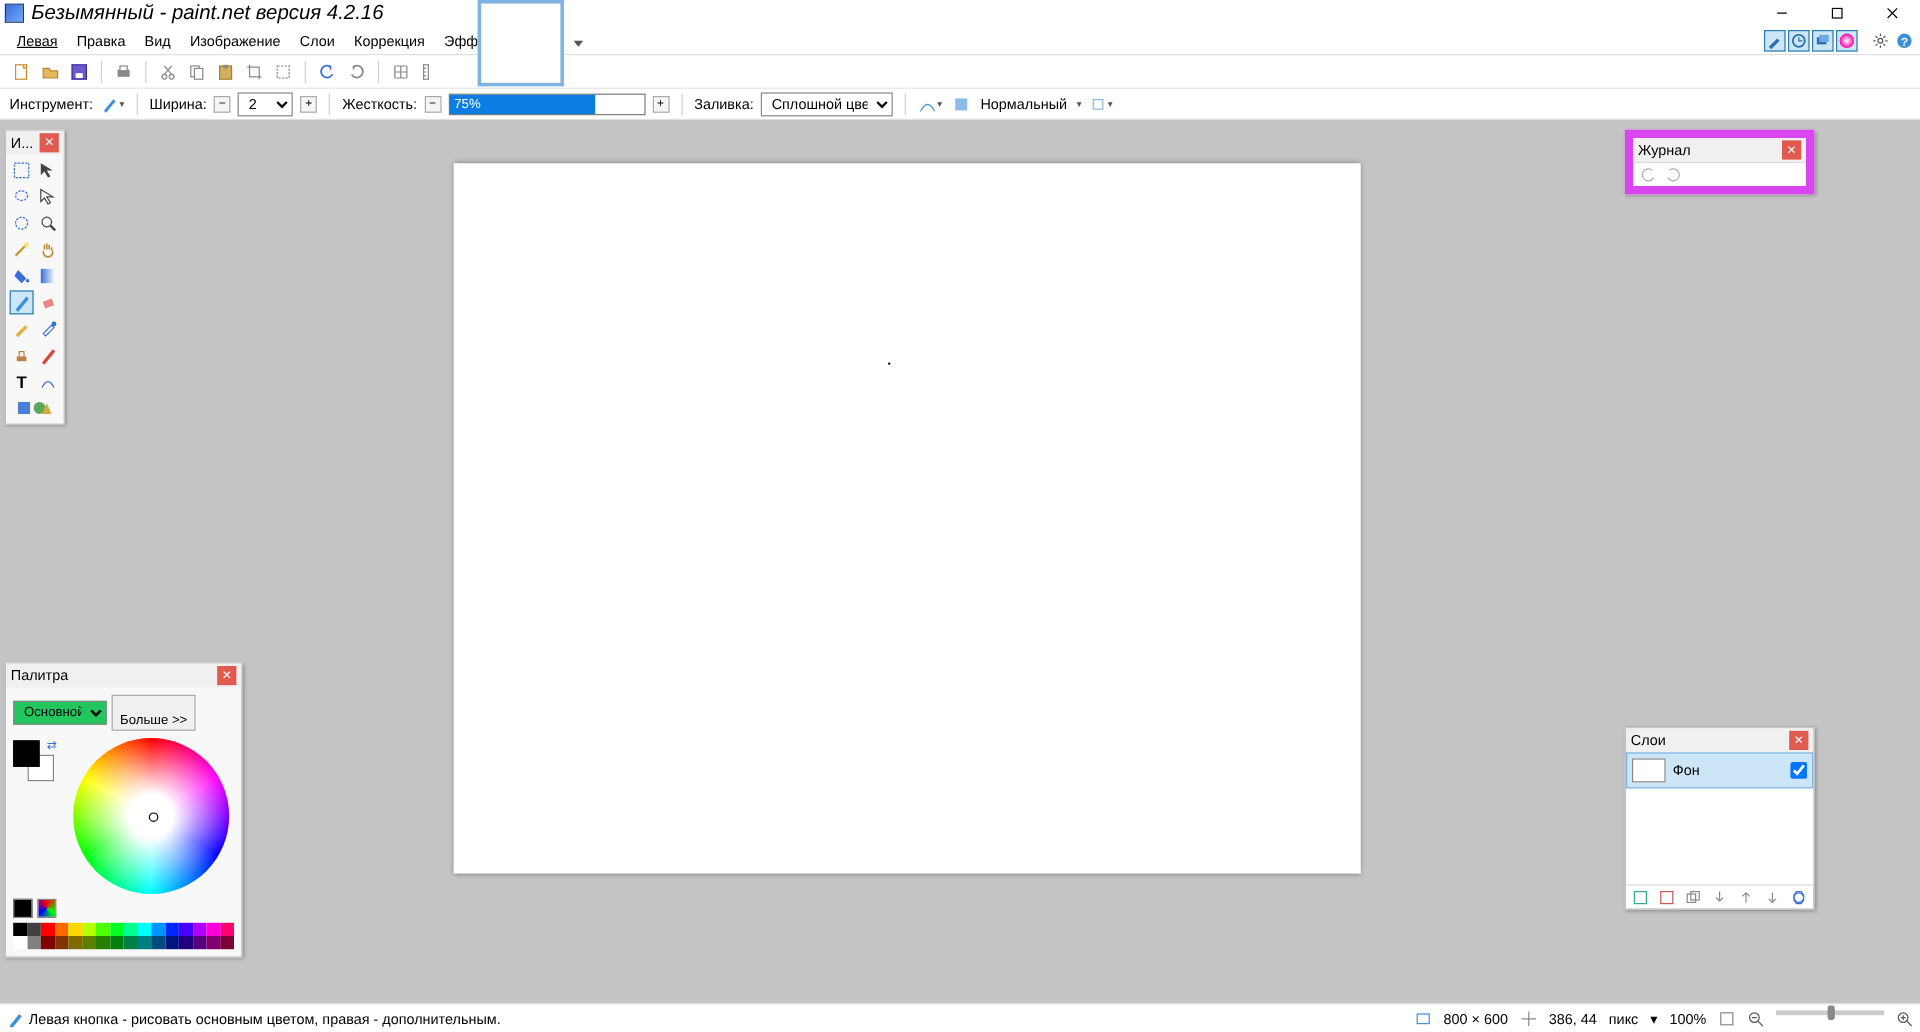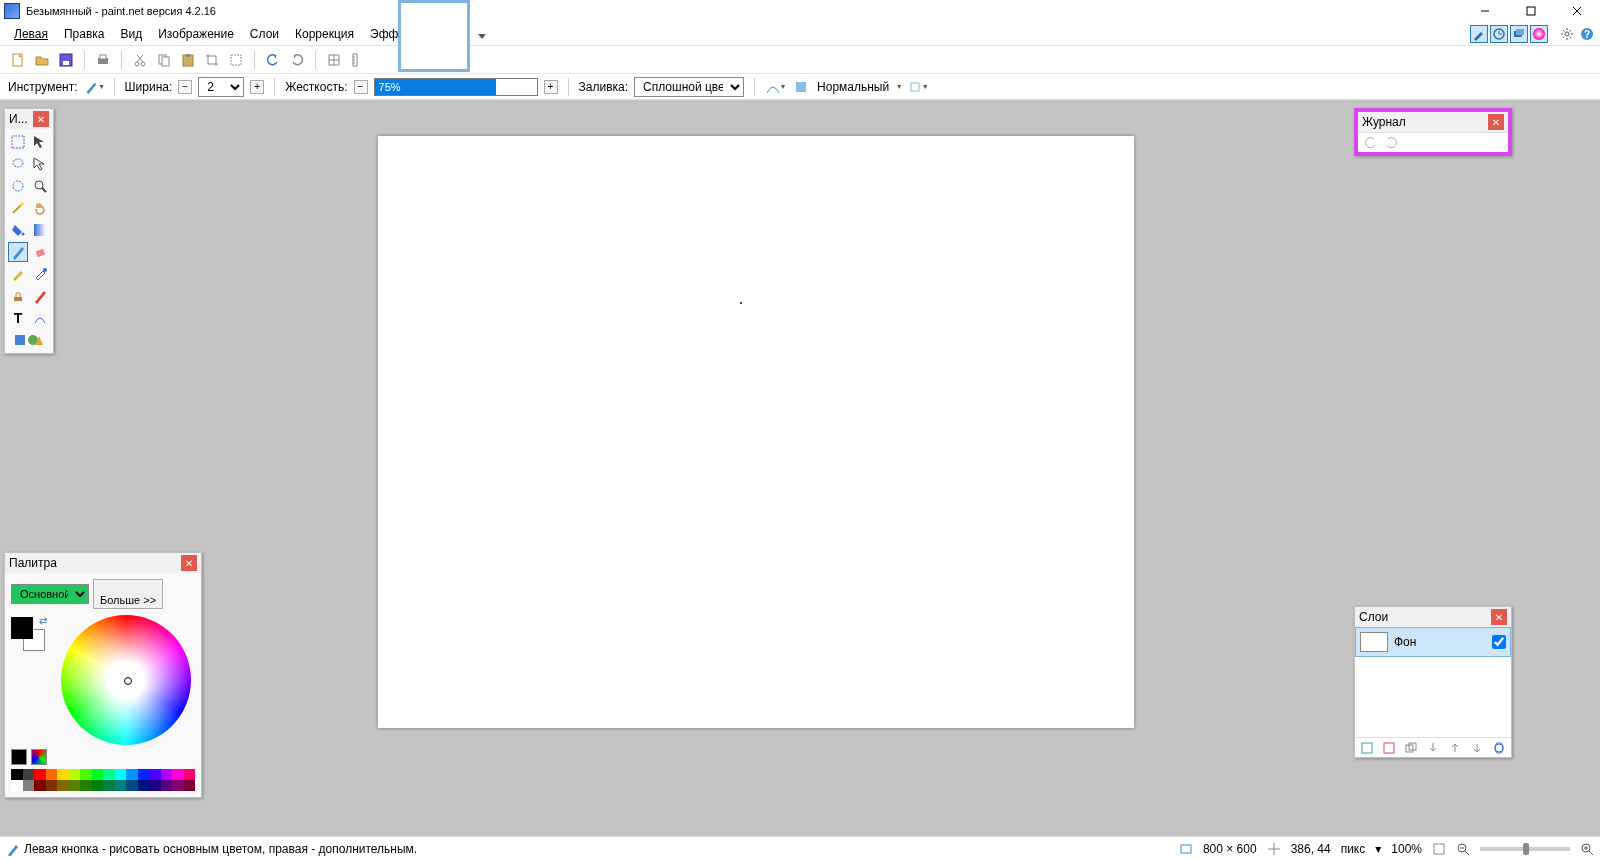--- a/index.html
+++ b/index.html
@@ -2,21 +2,21 @@
 <html><head>
 <meta charset="utf-8">
 <style>
 * { box-sizing: border-box; margin: 0; padding: 0; font-family: "Segoe UI", Tahoma, sans-serif; }
 html, body { width: 1600px; height: 860px; overflow: hidden; background: #fff; }
 body { position: relative; font-size: 12px; color: #000; }
 
 
 .titlebar { height: 22px; display: flex; align-items: center; padding-left: 4px; background: #fff; }
 .titlebar .app-icon { width: 16px; height: 16px; margin-right: 6px; background: linear-gradient(135deg,#3a6fd8,#6fa8ff); border:1px solid #1a3a7a; }
-.titlebar .title { flex: 1; font-size: 11px; }
+.titlebar .title { flex: 1; font-size: 17px; font-style: italic; }
 .titlebar .win-controls { display: flex; }
 .titlebar .win-btn { width: 46px; height: 22px; display:flex; align-items:center; justify-content:center; }
 .titlebar .win-btn svg { width:10px; height:10px; }
 
 
 .menubar { height: 24px; display: flex; align-items: center; padding-left: 6px; border-bottom: 1px solid #e0e0e0; position: relative; }
 .menu-item { padding: 4px 8px; font-size: 12px; }
 .menu-item .underline { text-decoration: underline; }
 .menubar .right-icons { position:absolute; right:4px; display:flex; gap:2px; align-items:center; }
 .ricon { width:18px; height:18px; display:flex; align-items:center; justify-content:center; border:1px solid transparent; }
@@ -68,39 +68,39 @@
 .swap-arrow { position:absolute; left:28px; top:0; font-size:10px; color:#3a6fd8; }
 .color-wheel { position:absolute; left:50px; top:0; width:130px; height:130px; border-radius:50%; background:conic-gradient(red,magenta,blue,cyan,lime,yellow,red); }
 .color-wheel::after { content:""; position:absolute; inset:0; border-radius:50%; background:radial-gradient(circle,#fff 20%,transparent 70%); }
 .wheel-cursor { position:absolute; left:113px; top:62px; width:8px; height:8px; border:1px solid #000; border-radius:50%; }
 .extra-sw-row { display:flex; gap:4px; margin-top:4px; align-items:center; }
 .mini-sw { width:16px; height:16px; border:1px solid #888; }
 .palette-strip { display:grid; grid-template-columns:repeat(16,1fr); height:22px; margin-top:4px; }
 .palette-strip div { height:11px; }
 
 
-.history-win { position:absolute; right:88px; top:108px; width:158px; background:#fff; border:4px solid #d946ef; box-shadow:1px 1px 3px rgba(0,0,0,0.3); z-index:10; }
+.history-win { position:absolute; right:88px; top:108px; width:158px; background:#fff; border:7px solid #d946ef; box-shadow:1px 1px 3px rgba(0,0,0,0.3); z-index:10; }
 .history-list { height:122px; background:#fff; overflow:auto; }
 .history-item { display:flex; align-items:center; gap:4px; padding:2px 4px; background:#cde6f7; border:1px solid #7fb3e0; font-size:12px; }
 .history-item .hicon { width:14px; height:14px; border:1px solid #aaa; background:#fff; }
 .history-footer { height:20px; border-top:1px solid #ddd; display:flex; gap:6px; align-items:center; padding:0 6px; }
 
 
 .layers-win { position:absolute; right:88px; top:606px; width:158px; background:#fff; border:1px solid #bfbfbf; box-shadow:1px 1px 3px rgba(0,0,0,0.3); z-index:10; }
 .layers-list { height:110px; background:#fff; }
 .layer-item { display:flex; align-items:center; gap:6px; padding:4px; background:#cde6f7; border:1px solid #7fb3e0; }
 .layer-thumb { width:28px; height:20px; background:#fff; border:1px solid #888; }
 .layer-check { width:14px; height:14px; margin-left:auto; }
 .layers-footer { height:20px; border-top:1px solid #ddd; display:flex; gap:4px; align-items:center; justify-content:space-between; padding:0 4px; }
 .lf-btn { width:16px; height:16px; display:flex; align-items:center; justify-content:center; }
 
 
 .statusbar { position:absolute; left:0; right:0; bottom:0; height:24px; background:#fff; border-top:1px solid #dcdcdc; display:flex; align-items:center; padding:0 6px; font-size:12px; gap:8px; }
 .statusbar .sb-left { display:flex; align-items:flex-end; gap:4px; }
-.statusbar .sb-right { margin-left:auto; display:flex; align-items:center; gap:10px; }
+.statusbar .sb-right { margin-left:auto; display:flex; align-items:flex-start; gap:10px; }
 .sb-icon { width:14px; height:14px; display:inline-flex; align-items:center; justify-content:center; }
 
 svg { display:block; }
 </style>
 </head>
 <body>
 
 <div class="titlebar">
   <div class="app-icon"></div>
   <div class="title">Безымянный - paint.net версия 4.2.16</div>

